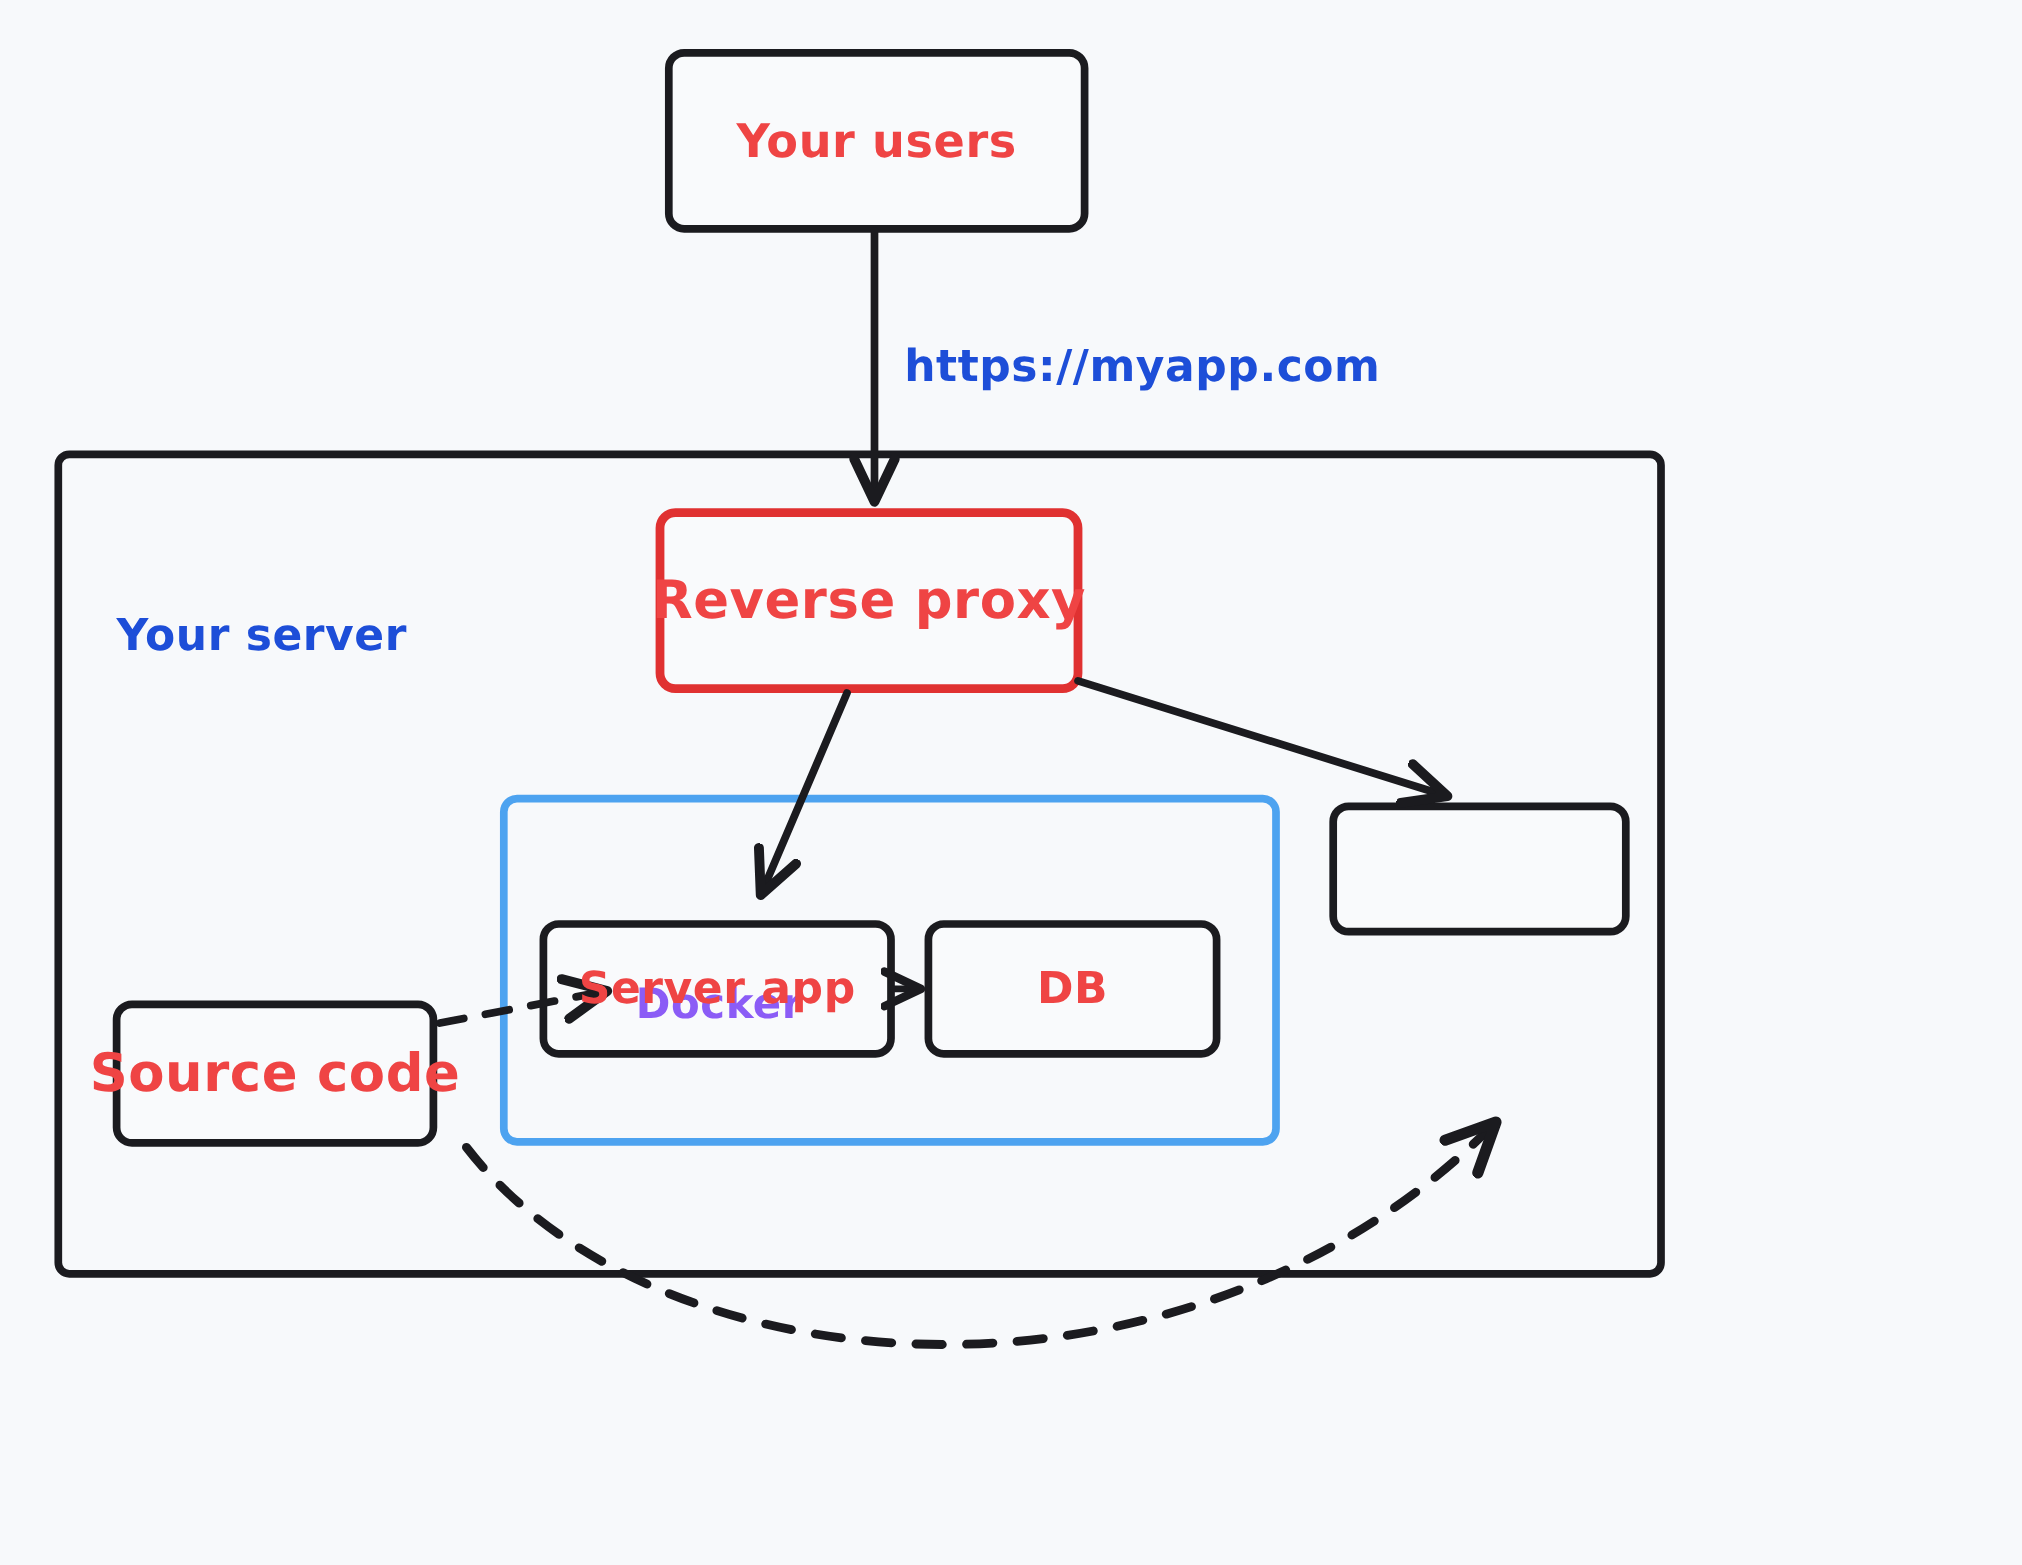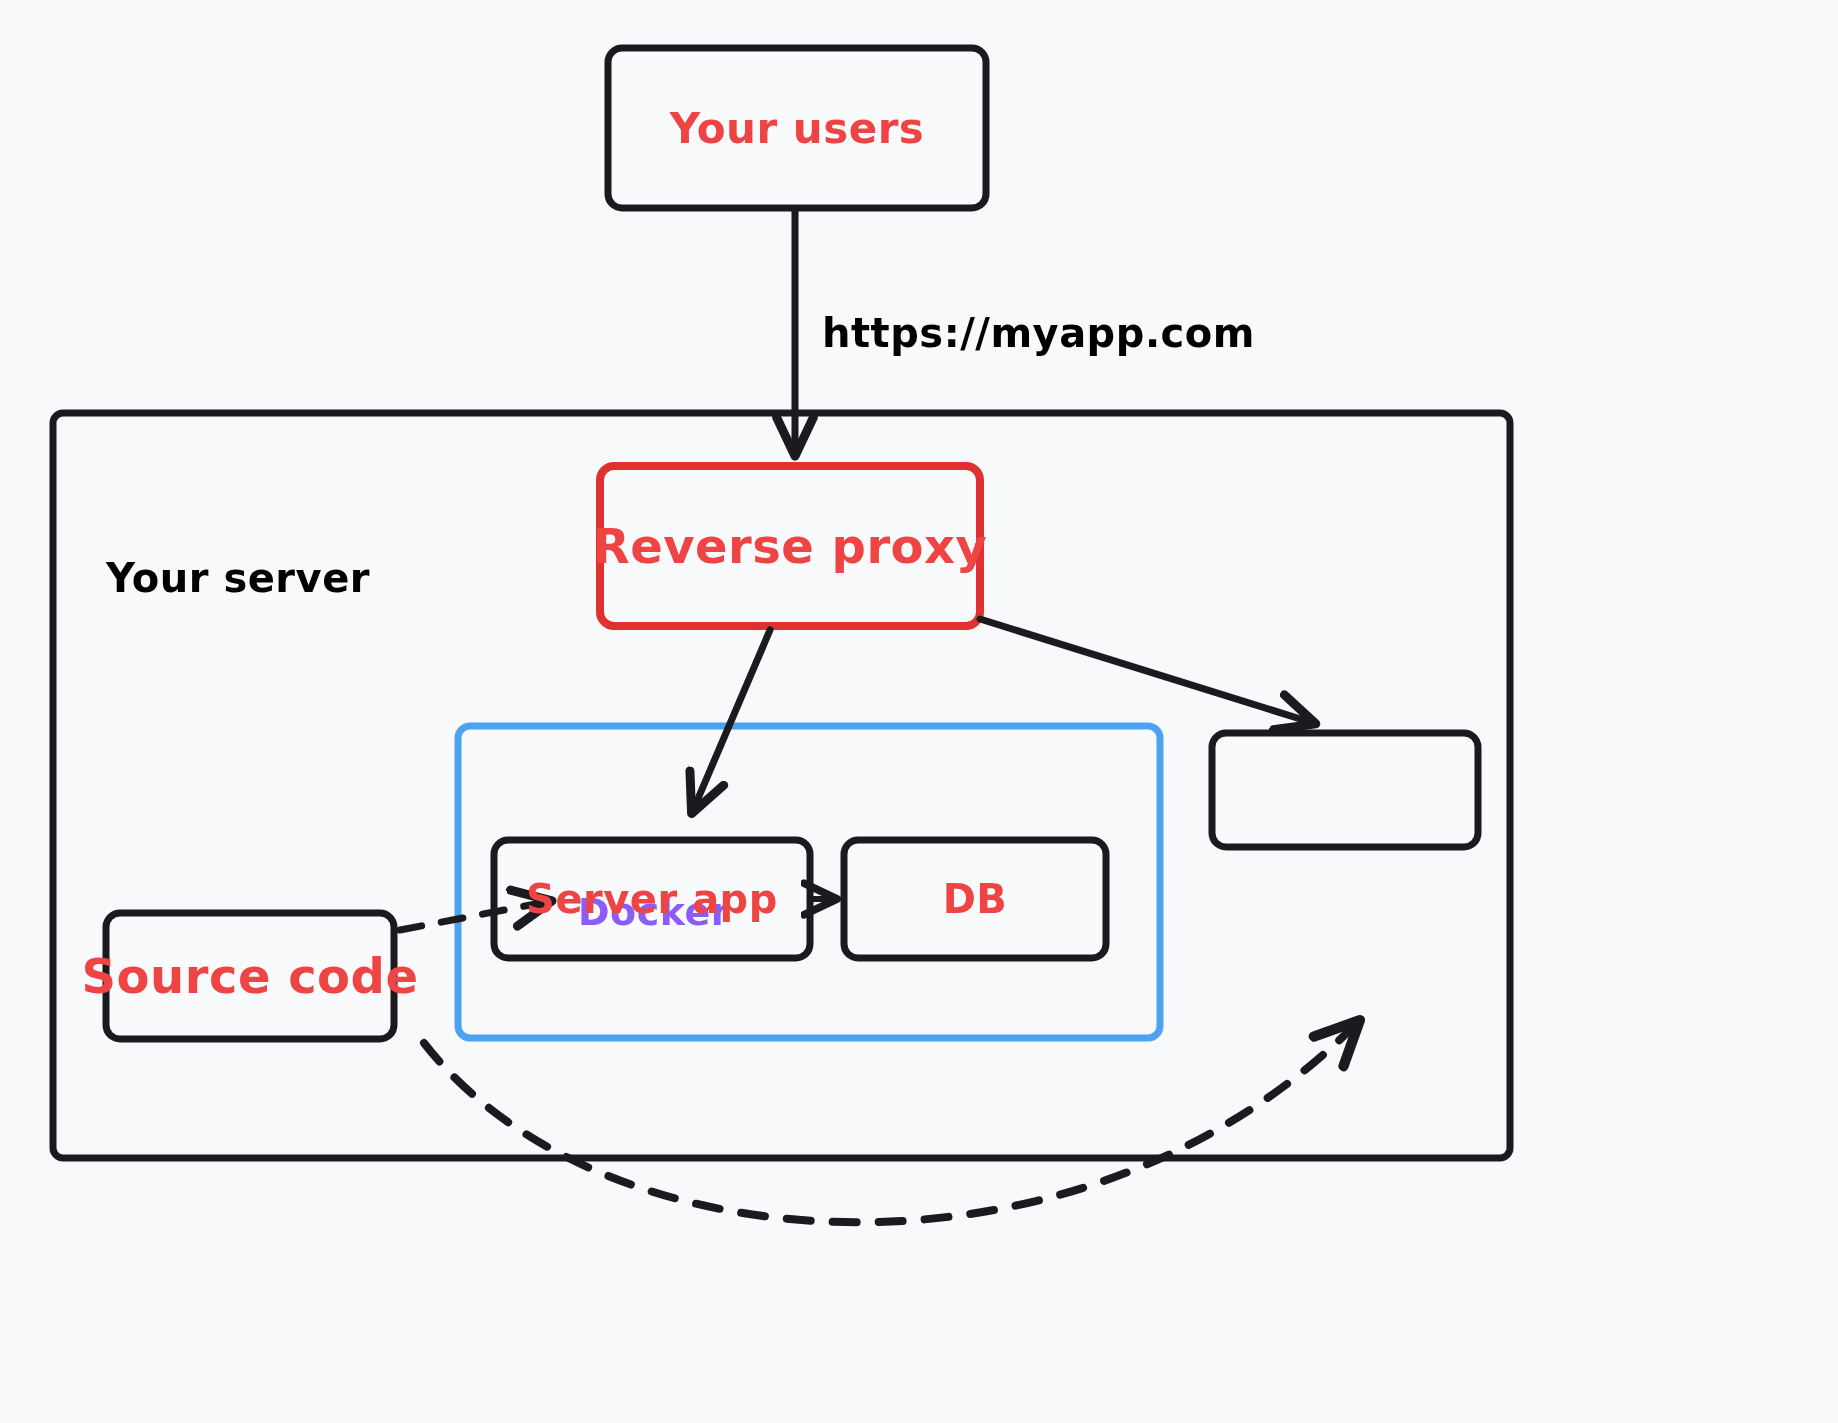--- a/index.html
+++ b/index.html
@@ -32,21 +32,21 @@
     font-weight: 700;
     color: #ef4444;
     letter-spacing: 0.5px;
     white-space: nowrap;
     pointer-events: none;
   }
   .free-label {
     position: absolute;
     font-family: "DejaVu Sans", sans-serif;
     font-weight: 700;
-    color: #000000;
+    color: #1d4ed8;
     letter-spacing: 0.5px;
     white-space: nowrap;
   }
   .url-label { font-size: 40px; }
   .group-label { font-size: 40px; }
   .docker-label { font-size: 38px; color: #8b5cf6; }
   .t-users { font-size: 42px; }
   .t-proxy { font-size: 48px; }
   .t-server-app { font-size: 40px; }
   .t-db { font-size: 40px; }

